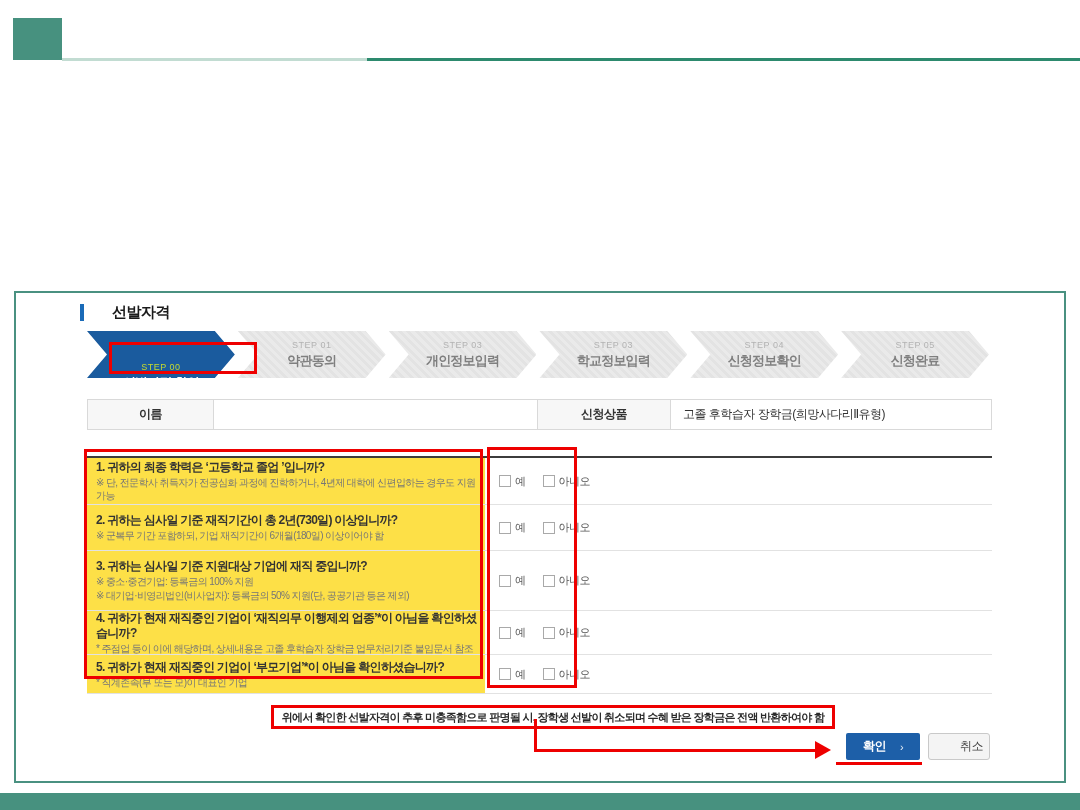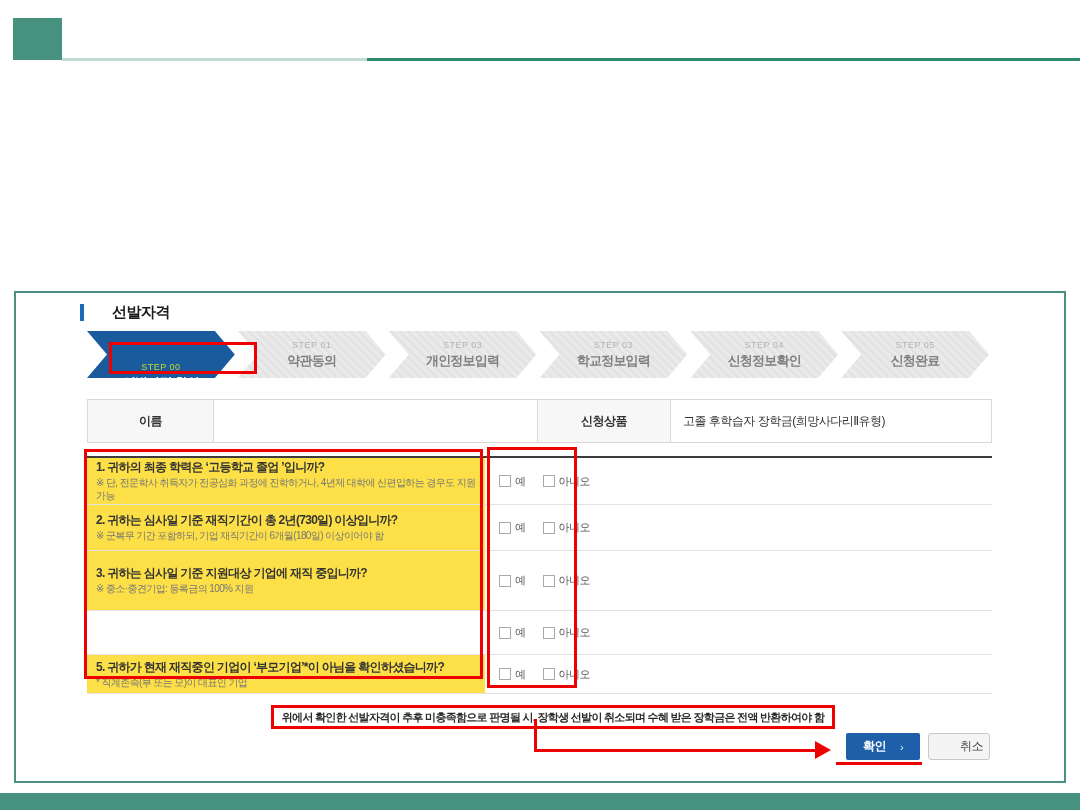--- a/index.html
+++ b/index.html
@@ -29,21 +29,21 @@
     align-items:center;justify-content:center;
     background:repeating-linear-gradient(45deg,#eaeaea 0 3px,#e3e3e3 3px 6px);
     clip-path:polygon(0 0,calc(100% - 20px) 0,100% 50%,calc(100% - 20px) 100%,0 100%,20px 50%);}
   .step .sno{font-size:9px;color:#b3b3b3;letter-spacing:0.5px;margin-bottom:2px;}
   .step .snm{font-size:13px;font-weight:bold;color:#7f7f7f;letter-spacing:-0.8px;}
   .step.active{background:var(--step-blue,#1a5b9e);}
   .step.active .sno{color:var(--step-green,#c5d92e);margin-top:44px;}
   .step.active .snm{color:#ffffff;}
 
   
-  .info-table{left:71px;top:106px;width:905px;height:44px;display:grid;
+  .info-table{left:71px;top:106px;width:905px;height:31px;display:grid;
     grid-template-columns:125px 323px 132px 1fr;background:#d9d9d9;gap:1px;
     border:1px solid #d9d9d9;box-sizing:border-box;}
   .info-table .cell{background:#fff;display:flex;align-items:center;font-size:12px;color:#333;}
   .info-table .head{background:#f7f7f7;justify-content:center;font-weight:bold;letter-spacing:-0.5px;}
   .info-table .val{padding-left:12px;letter-spacing:-0.5px;}
 
   
   .qtable{left:71px;top:163px;width:905px;border-top:2px solid #3c3c3c;}
   .qrow{position:relative;border-bottom:1px solid #e2e2e2;}
   .qcell{position:absolute;left:0;top:0;bottom:0;width:398px;background:#fde047;
@@ -159,33 +159,38 @@
           <span class="cb">
             <span class="box"></span>
             <span class="lbl">아니오</span>
           </span>
         </div>
       </div>
       <div class="qrow" style="height: 59px;">
         <div class="qcell">
           <div class="qtitle">3. 귀하는 심사일 기준 지원대상 기업에 재직 중입니까?</div>
           <div class="qnote">※ 중소·중견기업: 등록금의 100% 지원</div>
+          <div class="qnote">※ 대기업·비영리법인(비사업자): 등록금의 50% 지원(단, 공공기관 등은 제외)</div>
         </div>
         <div class="cbgroup">
           <span class="cb">
             <span class="box"></span>
             <span class="lbl">예</span>
           </span>
           <span class="cb">
             <span class="box"></span>
             <span class="lbl">아니오</span>
           </span>
         </div>
       </div>
       <div class="qrow" style="height: 43px;">
+        <div class="qcell">
+          <div class="qtitle">4. 귀하가 현재 재직중인 기업이 ‘재직의무 이행제외 업종’*이 아님을 확인하셨습니까?</div>
+          <div class="qnote">* 주점업 등이 이에 해당하며, 상세내용은 고졸 후학습자 장학금 업무처리기준 붙임문서 참조</div>
+        </div>
         <div class="cbgroup">
           <span class="cb">
             <span class="box"></span>
             <span class="lbl">예</span>
           </span>
           <span class="cb">
             <span class="box"></span>
             <span class="lbl">아니오</span>
           </span>
         </div>

